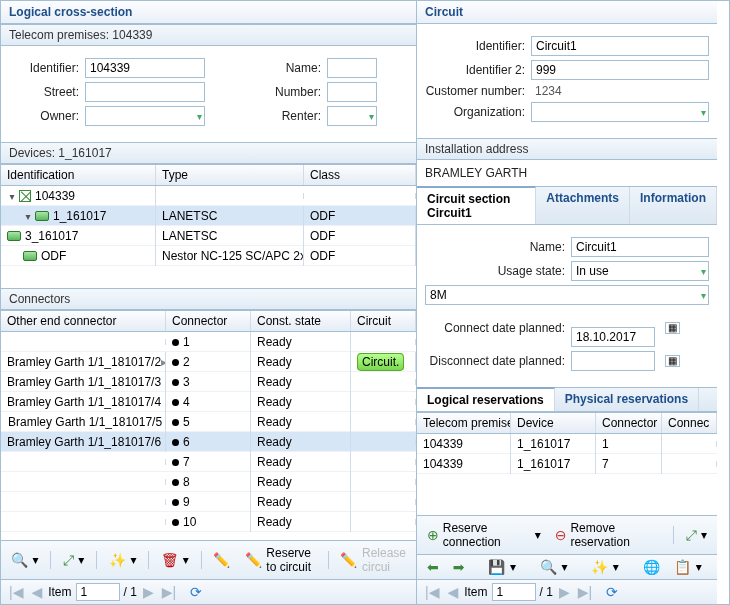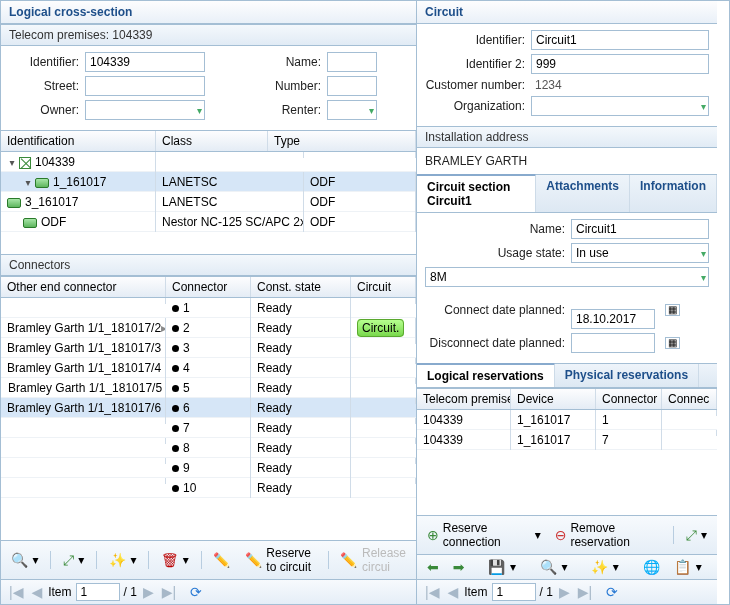--- a/index.html
+++ b/index.html
@@ -2,30 +2,30 @@
 <html><head>
 <meta charset="utf-8">
 <style>
   * { box-sizing: border-box; font-family: Arial, Helvetica, sans-serif; font-size: 12px; }
   body { margin: 0; padding: 0; background: #fff; width: 730px; height: 605px; overflow: hidden; }
   .root { display: flex; width: 730px; height: 605px; border: 1px solid #a4bed4; }
   .left-pane { width: 416px; display: flex; flex-direction: column; border-right: 1px solid #a4bed4; }
   .right-pane { width: 300px; display: flex; flex-direction: column; }
   .panel-title { background: linear-gradient(#fdfdfe,#e9f0f8); border-bottom: 1px solid #a4bed4; padding: 4px 8px; font-weight: bold; color: #1e4f8a; }
   .section-title { background: linear-gradient(#f4f8fc,#e1ebf5); border-top: 1px solid #a4bed4; border-bottom: 1px solid #a4bed4; padding: 3px 8px; color: #333; }
-  .form-rows { padding: 6px 8px; }
+  .form-rows { padding: 12px 8px; }
   .form-row { display: flex; align-items: center; margin-bottom: 4px; gap: 6px; }
   .label { text-align: right; flex-shrink: 0; color: #222; }
   .input { border: 1px solid #a4bed4; height: 20px; padding: 1px 4px; flex: 1; min-width: 0; background: #fff; }
   .select { border: 1px solid #a4bed4; height: 20px; background: #fff; display: flex; align-items: center; justify-content: space-between; padding: 0 2px 0 4px; }
   .select .chev { color: #4a6; font-size: 10px; }
   .grid-header { display: flex; background: linear-gradient(#fdfdfe,#e4ecf5); border-bottom: 1px solid #a4bed4; border-top: 1px solid #a4bed4; }
   .grid-header > div, .grid-row > div { padding: 3px 6px; border-right: 1px solid #d0dce8; overflow: hidden; white-space: nowrap; }
   .grid-body { background: #fff; }
-  .grid-row { display: flex; border-bottom: 1px solid #eef2f6; align-items: flex-start; height: 20px; }
+  .grid-row { display: flex; border-bottom: 1px solid #eef2f6; align-items: center; height: 20px; }
   .grid-row.sel { background: #d6e6f7; }
   .tree-icon { width: 14px; height: 10px; display: inline-block; border: 1px solid #2a7a2a; background: linear-gradient(#a8e6a8,#5eb65e); border-radius: 2px; margin-right: 4px; vertical-align: middle; }
   .tree-toggle { display:inline-block; width:10px; height:10px; text-align:center; line-height:10px; color:#555; margin-right:2px; font-size:10px; }
   .box-icon { width: 12px; height: 12px; display:inline-block; border:1px solid #3a8a3a; background:#fff; position:relative; margin-right:4px; vertical-align:middle; }
   .box-icon:before, .box-icon:after { content:''; position:absolute; background:#3a8a3a; }
   .box-icon:before { width:14px;height:1px; top:5px; left:-1px; transform:rotate(45deg);}
   .box-icon:after { width:14px;height:1px; top:5px; left:-1px; transform:rotate(-45deg);}
   .dot { width:7px;height:7px;display:inline-block;border-radius:50%;background:#000;margin-right:4px;vertical-align:middle; }
   .badge { background: linear-gradient(#b6ff8f,#79d84d); border-radius: 4px; padding: 1px 4px; border:1px solid #5aa82f;}
   .tabs { display:flex; background:linear-gradient(#eef4fa,#dde8f3); border-top:1px solid #a4bed4; border-bottom:1px solid #a4bed4; }
@@ -69,24 +69,25 @@
             <span class="chev">▾</span>
           </div>
         <div class="label" style="width:50px;margin-left:60px">Renter:</div>
         <div class="select" style="flex:0 0 50px">
             <span></span>
             <span class="chev">▾</span>
           </div>
       </div>
     </div>
 
+    <div class="section-title">Devices: 1_161017</div>
     <div class="grid-header">
       <div style="width:155px">Identification</div>
+      <div style="width:148px">Type</div>
       <div style="flex:1">Class</div>
-      <div style="width:148px">Type</div>
     </div>
     <div id="device-tree" class="grid-body" style="height:82px">
         <div class="grid-row">
           <div style="width: 155px; padding-left: 6px;"><span class="tree-toggle">▾</span><span class="box-icon"></span><span>104339</span></div>
           <div style="width: 148px;"></div>
           <div style="flex: 1 1 0%;"></div>
         </div>
         <div class="grid-row sel">
           <div style="width: 155px; padding-left: 22px;"><span class="tree-toggle">▾</span><span class="tree-icon"></span><span>1_161017</span></div>
           <div style="width: 148px;">LANETSC</div>

